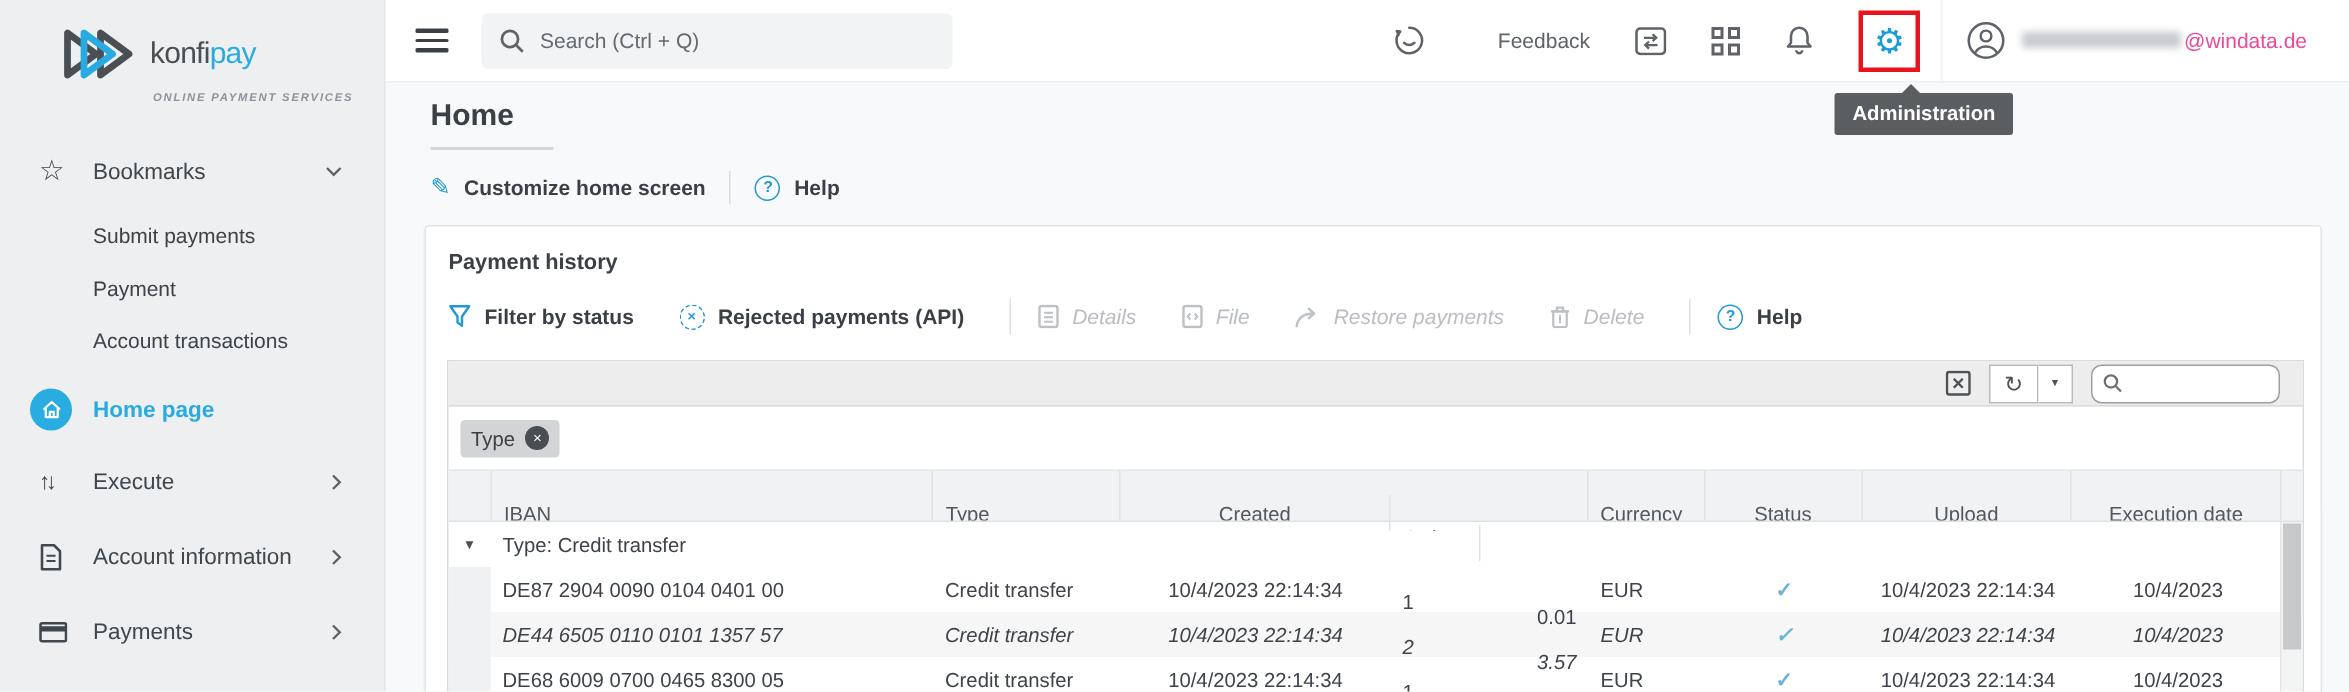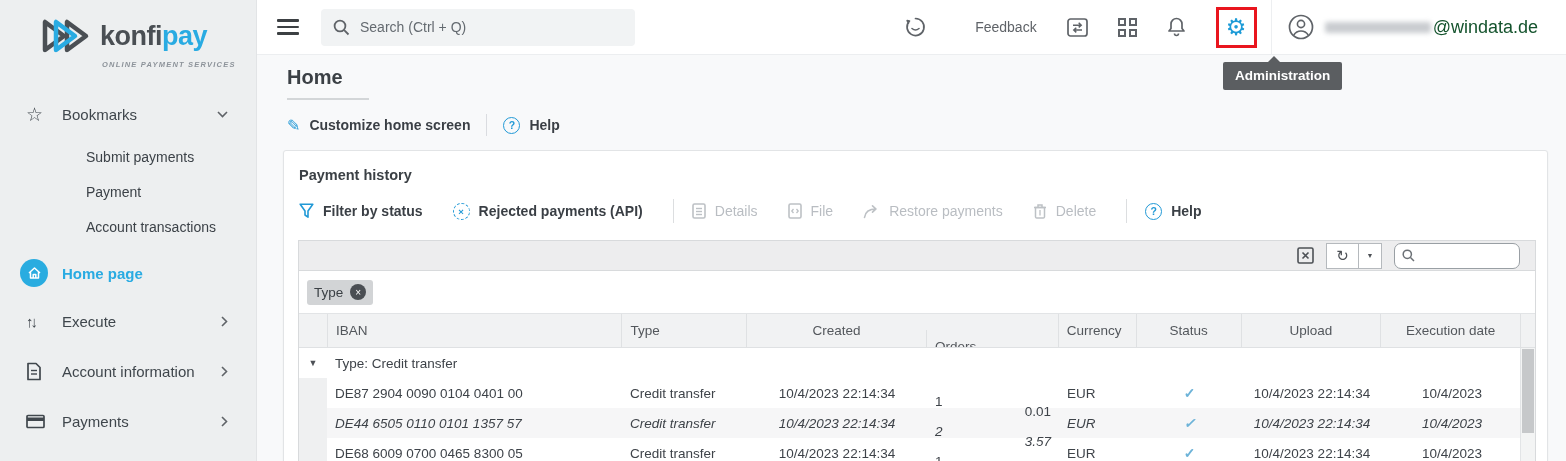--- a/index.html
+++ b/index.html
@@ -2,30 +2,30 @@
 <html><head>
 <meta charset="utf-8">
 <style>
   * { margin:0; padding:0; box-sizing:border-box; }
   html,body { width:1566px; height:461px; overflow:hidden; font-family:"Liberation Sans", sans-serif; background:#f8f9fa; position:relative; }
 
   
   .sidebar { position:absolute; left:0; top:0; width:257px; height:461px; background:#edeff0; border-right:1px solid #e2e4e6; z-index:5; }
   .logo { margin:13px 0 0 40px; }
   .logo-row { display:flex; align-items:center; }
-  .logo-text { font-size:27px; font-weight:bold; letter-spacing:-0.5px; margin-left:4px; }
+  .logo-text { font-size:20px; font-weight:normal; letter-spacing:-0.5px; margin-left:4px; }
   .logo-konfi { color:#4a4f54; }
   .logo-pay { color:#29abe2; }
   .tagline { margin:1px 0 0 62px; font-size:7.5px; font-style:italic; font-weight:bold; color:#8d939a; letter-spacing:1.2px; }
 
   .nav-head { display:flex; align-items:center; height:30px; margin-top:30px; padding-left:26px; font-size:15px; color:#3f464c; cursor:pointer; }
   .nav-head .star { font-size:19px; color:#3f464c; width:36px; }
   .nav-head .chev-d { margin-left:auto; margin-right:28px; }
   .sub-item { height:35px; display:flex; align-items:center; padding-left:62px; font-size:14px; color:#3c4248; cursor:pointer; }
-  .sub-list { margin-top:10px;padding-left:24px; }
+  .sub-list { margin-top:10px; }
   .nav-home { display:flex; align-items:center; height:46px; margin-top:6px; padding-left:20px; cursor:pointer; }
   .home-circle { width:28px; height:28px; border-radius:50%; background:#29ace0; display:flex; align-items:center; justify-content:center; margin-right:14px; }
   .nav-home .lbl { font-size:15px; color:#29abe2; font-weight:bold; }
   .nav-group { display:flex; align-items:center; height:50px; padding-left:26px; font-size:15px; color:#3f464c; cursor:pointer; }
   .nav-group .ic { width:36px; display:flex; align-items:center; }
   .nav-group .chev-r { margin-left:auto; margin-right:28px; }
   .updown { font-size:15px; color:#40474d; letter-spacing:-3px; font-weight:bold; }
 
   
   .topbar { position:absolute; left:257px; top:0; width:1309px; height:55px; background:#fff; border-bottom:1px solid #eceef0; display:flex; align-items:center; z-index:10; }
@@ -38,21 +38,21 @@
   .feedback { display:flex; align-items:center; margin-right:30px; cursor:pointer; }
   .feedback span { font-size:14px; color:#5f6368; margin-left:9px;padding-left:40px; }
   .tb-ic { margin-right:30px; cursor:pointer; display:flex; align-items:center; }
   .grid-ic { width:19px; height:19px; display:grid; grid-template-columns:8px 8px; grid-template-rows:8px 8px; gap:3px; }
   .grid-ic i { border:2.5px solid #5f6368; }
   .admin-btn { width:41px; height:41px; border:3px solid #e9151e; display:flex; align-items:center; justify-content:center; margin-right:14px; cursor:pointer; }
   .gear-glyph { font-size:23px; color:#1d9bd7; line-height:1; }
   .user-sep { width:1px; height:55px; background:#edeff1; margin-right:16px; }
   .avatar { margin-right:11px; cursor:pointer; display:flex; }
   .user-block { margin-right:28px; line-height:18px; }
-  .user-line1 { font-size:18px; color:#14532d; white-space:nowrap; }
+  .user-line1 { font-size:14px; color:#ec4899; white-space:nowrap; }
   .redacted { display:inline-block; width:106px; height:11px; background:#c9ccd0; border-radius:2px; filter:blur(2.5px); margin-right:2px; }
   .user-line2 { font-size:13.5px; color:#83888d; }
 
   
   .tooltip { position:absolute; left:1223px; top:62px; background:#5b5e61; color:#fff; font-size:13.5px; font-weight:bold; padding:6px 12px 7px; border-radius:2px; z-index:40; }
   .tooltip::before { content:""; position:absolute; top:-6px; left:45px; border-left:6px solid transparent; border-right:6px solid transparent; border-bottom:6px solid #5b5e61; }
 
   
   .page-title { position:absolute; left:287px; top:66px; font-size:20px; font-weight:bold; color:#3b4045; padding:0 26px 9px 0; border-bottom:2px solid #d3d6d8; }
   .actions-row { position:absolute; left:287px; top:114px; display:flex; align-items:center; height:22px; }
@@ -62,21 +62,21 @@
   .q-circle { width:17px; height:17px; border:1.6px solid #2199d6; border-radius:50%; color:#2199d6; font-size:10.5px; font-weight:bold; display:flex; align-items:center; justify-content:center; }
   .v-div { width:1px; height:22px; background:#dadce0; margin:0 16px; }
 
   
   .panel { position:absolute; left:283px; top:150px; width:1265px; height:330px; background:#fff; border:1px solid #e2e4e6; border-radius:3px; box-shadow:0 1px 2px rgba(0,0,0,0.05); }
   .panel-title { margin:16px 0 0 15px; font-size:14.5px; font-weight:bold; color:#3b4045; }
   .ph-toolbar { margin:17px 0 0 15px; display:flex; align-items:center; height:22px; font-size:14px; }
   .tb-item { display:flex; align-items:center; margin-right:30px; cursor:pointer; }
   .tb-item .lbl { margin-left:9px; color:#3a3f45; font-weight:bold; }
   .tb-item.disabled { cursor:default; }
-  .tb-item.disabled .lbl { color:#b9bdc2; font-weight:normal; }
+  .tb-item.disabled .lbl { color:#b9bdc2; font-weight:normal;font-style:italic; }
   .tb-div { width:1px; height:24px; background:#dcdee0; margin:0 18px 0 0; }
   .xc { width:17px; height:17px; border:1.6px dashed #2199d6; border-radius:50%; color:#2199d6; font-size:9.5px; font-weight:bold; display:flex; align-items:center; justify-content:center; }
 
   
   .grid-box { margin:18px 0 0 14px; width:1238px; border:1px solid #d8dadc; background:#fff; }
   .grid-toolbar { height:30px; background:#ededee; border-bottom:1px solid #d8dadc; display:flex; align-items:center; justify-content:flex-end; padding-right:15px; }
   .excel-btn { margin-right:12px; display:flex; cursor:pointer; }
   .btn-group { display:flex; height:26px; }
   .gbtn { background:#fff; border:1px solid #b5b9bd; width:33px; display:flex; align-items:center; justify-content:center; color:#4d5156; cursor:pointer; }
   .gbtn.dd { border-left:none; width:23px; font-size:7px; }
@@ -87,21 +87,21 @@
   .chip-row { height:43px; display:flex; align-items:center; padding-left:8px; border-bottom:1px solid #e2e4e6; }
   .chip { display:inline-flex; align-items:center; background:#d2d4d6; border-radius:3px; height:25px; padding:0 7px; cursor:pointer; }
   .chip .lbl { font-size:13.5px; color:#3b4045; margin-right:7px; }
   .chip-x { width:16px; height:16px; border-radius:50%; background:#4a4e53; color:#fff; font-size:10px; display:flex; align-items:center; justify-content:center; cursor:pointer; }
 
   .tbl-area { position:relative; }
   .tr { display:flex; align-items:center; height:30px; font-size:13.5px; color:#3e4349; }
   .tr.hdr { height:34px; background:#f1f2f3; border-bottom:1px solid #dfe1e3; color:#53575c; align-items:stretch; }
   .tr.hdr .c { line-height:33px; }
   .tr.hdr .c + .c { border-left:1px solid #dfe1e3; }
-  .c { padding:0 8px; white-space:nowrap; overflow:hidden; }
+  .c { padding:12px 8px; white-space:nowrap; overflow:hidden; }
   .c0 { width:28px; padding:0; text-align:center; align-self:stretch; }
   .c1 { width:295px; } .c2 { width:125px; } .c3 { width:180px; text-align:center; }
   .c4 { width:60px;margin-top:16px; }  .c5 { width:72px; text-align:right;margin-top:36px; } .c6 { width:78px; }
   .c7 { width:105px; text-align:center; } .c8 { width:140px; text-align:center; }
   .c9 { width:140px; text-align:center; } .c10 { width:15px; padding:0; }
   .tr.grp { cursor:pointer; }
   .tr.grp .c0 { font-size:9px; color:#4d5156; line-height:30px; }
   .tr.data { cursor:pointer; }
   .tr.data .c0 { background:#eff0f1; height:30px; }
   .tr.data.alt { background:#f6f6f7;font-style:italic; }

